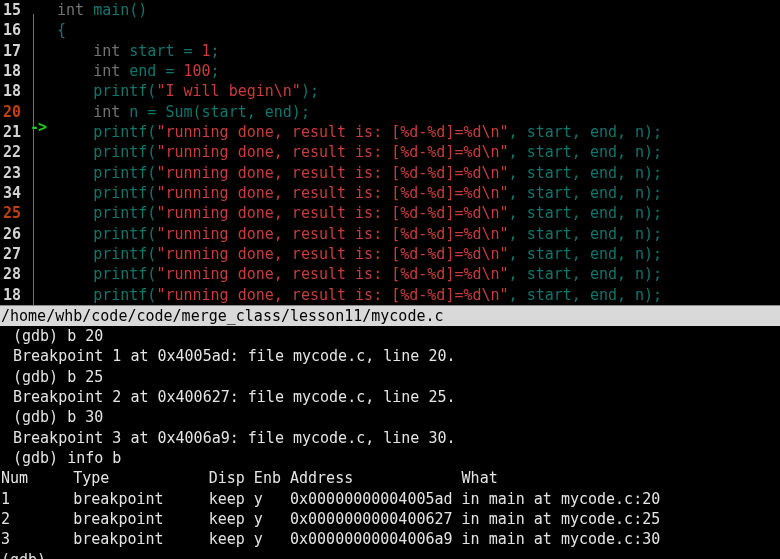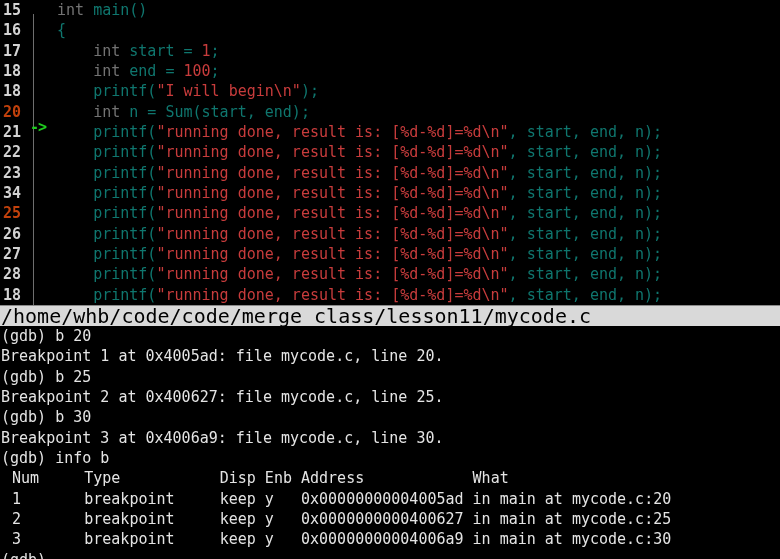--- a/index.html
+++ b/index.html
@@ -95,21 +95,21 @@
 
   
   .status-bar {
     position: absolute;
     left: 0;
     top: 305px;
     width: 780px;
     height: 21px;
     background: #d9d9d9;
     color: #000000;
-    font-size: 20px;
+    font-size: 15px;
     line-height: 21px;
     white-space: pre;
     overflow: hidden;
     padding-left: 1px;
     box-sizing: border-box;
     border-top: 1px solid #8a8a8a;
   }
 
   
   .console-pane {
@@ -120,29 +120,29 @@
     height: 233px;
     background: #000000;
     overflow: hidden;
   }
   .con-line {
     height: 20.33px;
     line-height: 20.33px;
     white-space: pre;
     font-size: 15px;
     color: #e4e4e4;
-    padding-left: 1px;
+    padding-left: 13px;
   }
   .bp-table-row {
     height: 20.33px;
     line-height: 20.33px;
     white-space: pre;
     font-size: 15px;
     color: #e4e4e4;
-    padding-left: 12px;
+    padding-left: 1px;
   }
   .cursor-line {
     height: 20.33px;
     line-height: 20.33px;
     white-space: pre;
     font-size: 15px;
     color: #e4e4e4;
     padding-left: 1px;
   }
 </style>

